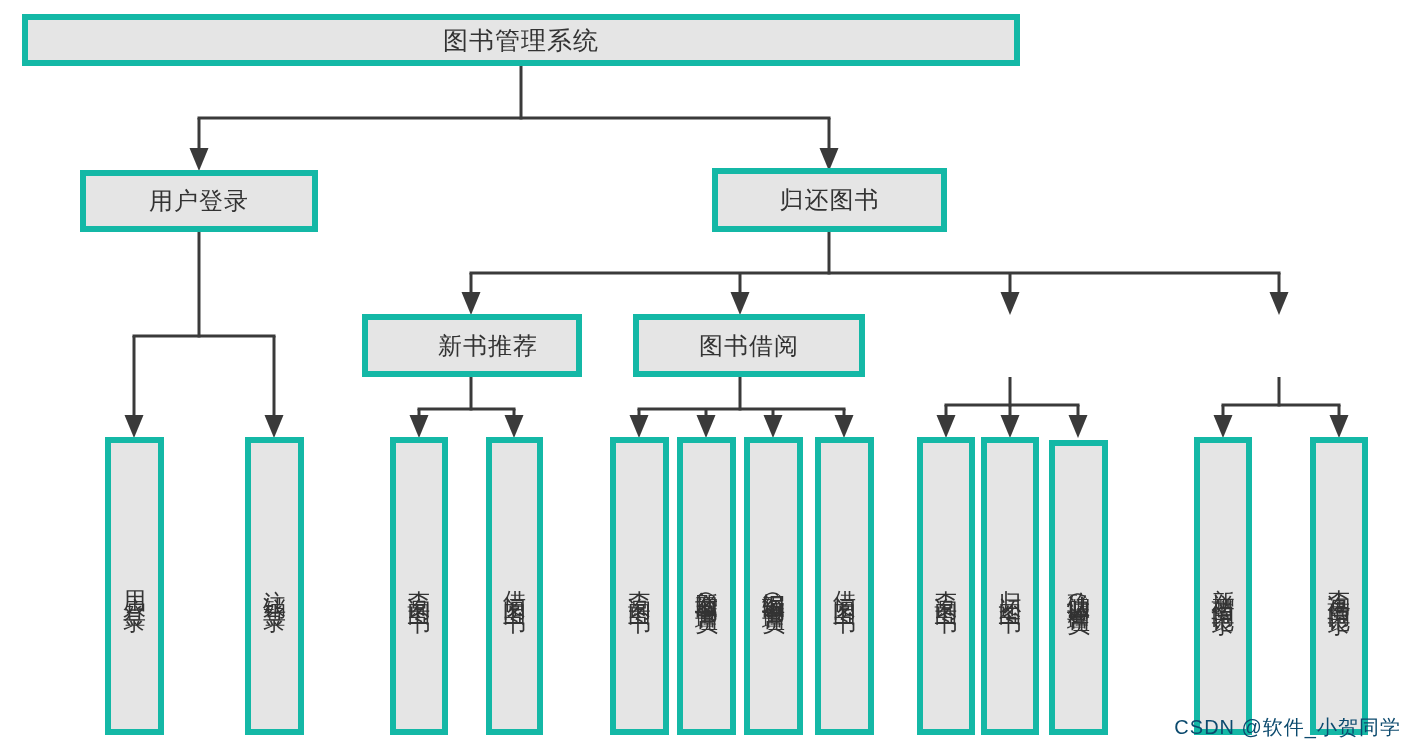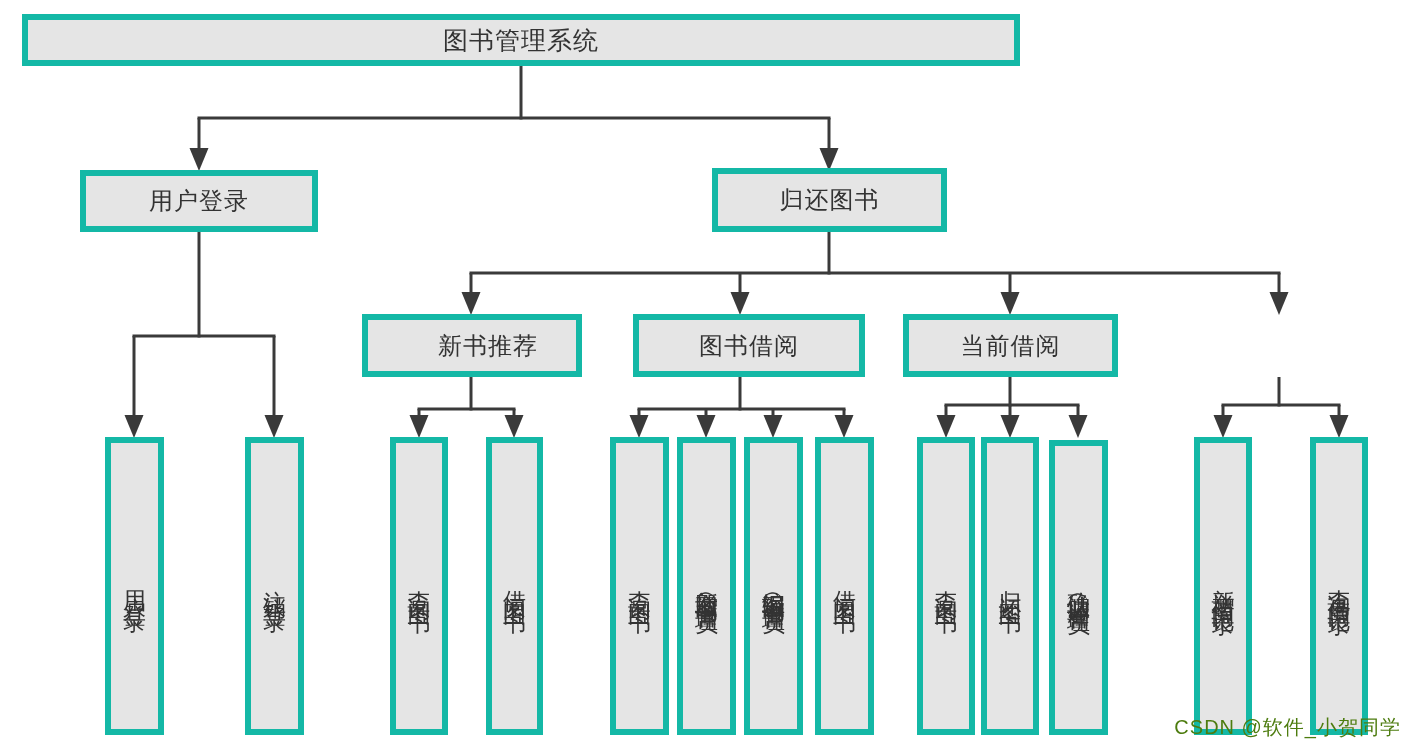--- a/index.html
+++ b/index.html
@@ -36,21 +36,21 @@
     writing-mode: vertical-rl;
     text-orientation: mixed;
     letter-spacing: 7px;
     line-height: 1.0;
   }
   .watermark {
     position: absolute;
     right: 4px;
     bottom: 6px;
     font-size: 20px;
-    color: #4d7c0f;
+    color: #0c4a6e;
     letter-spacing: 1px;
     white-space: nowrap;
   }
 </style>
 </head>
 <body>
 
 <div class="stage">
 
   <svg class="connectors" viewBox="0 0 1405 747" xmlns="http://www.w3.org/2000/svg">
@@ -122,21 +122,20 @@
     </g>
   </svg>
 
   <div class="node root" style="left:22px; top:14px; width:998px; height:52px;">图书管理系统</div>
 
   <div class="node level" style="left:80px; top:170px; width:238px; height:62px;">用户登录</div>
   <div class="node level" style="left:712px; top:168px; width:235px; height:64px;">归还图书</div>
 
   <div class="node level" style="left:362px; top:314px; width:220px; height:63px;padding-left:32px;">新书推荐</div>
   <div class="node level" style="left:633px; top:314px; width:232px; height:63px;">图书借阅</div>
-  <div class="node level" style="left:903px; top:314px; width:215px; height:63px;">当前借阅</div>
 
   <div class="node leaf" style="left:105px; top:437px; width:59px; height:298px;">
     <span class="vtext">用户登录</span>
   </div>
   <div class="node leaf" style="left:245px; top:437px; width:59px; height:298px;">
     <span class="vtext">注销登录</span>
   </div>
 
   <div class="node leaf" style="left:390px; top:437px; width:58px; height:298px;">
     <span class="vtext">查询图书</span>

